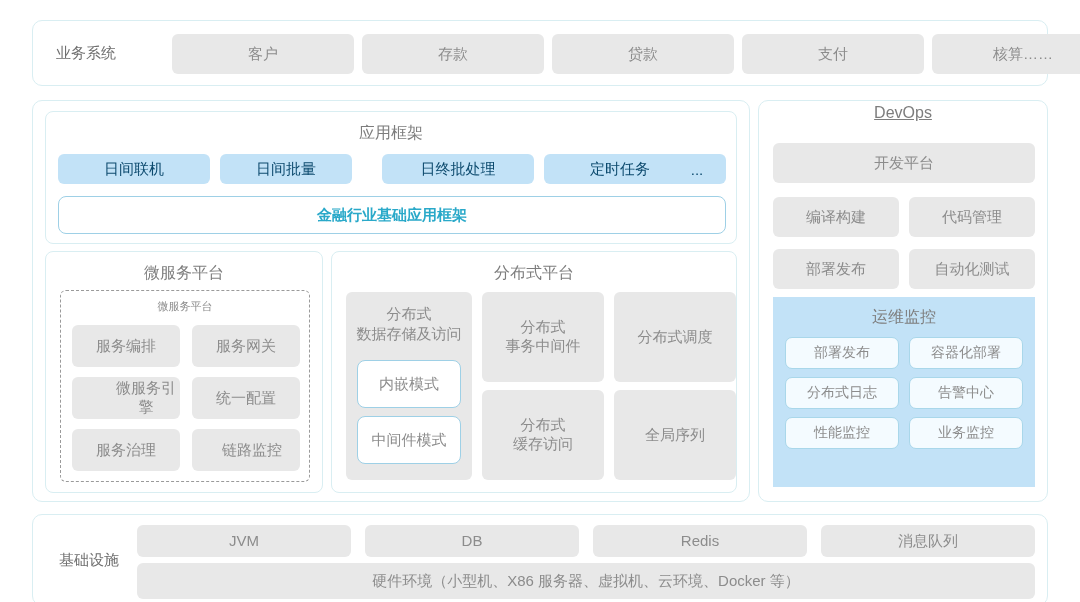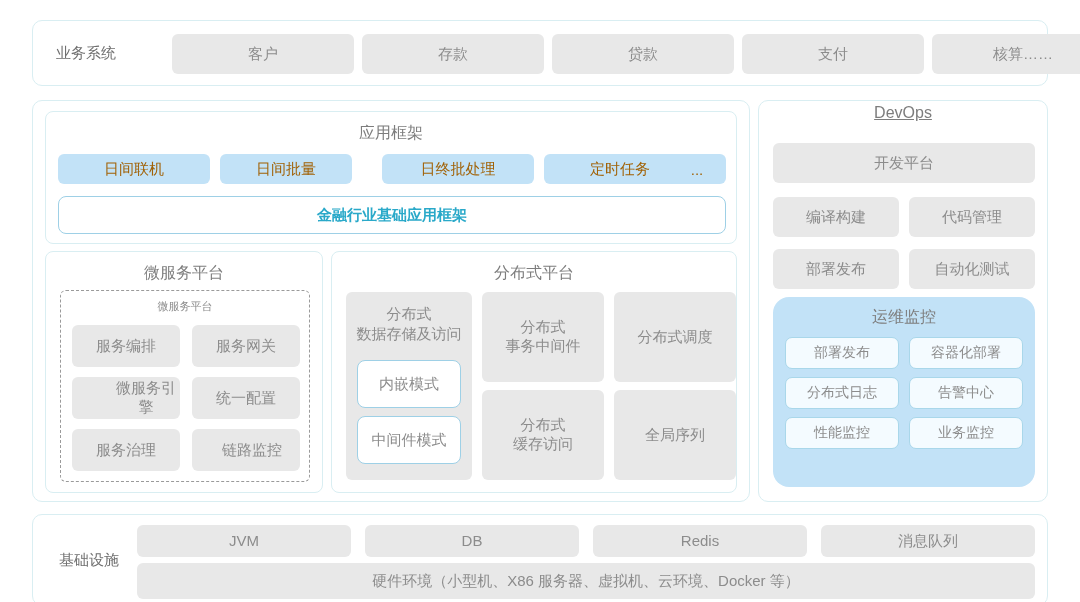--- a/index.html
+++ b/index.html
@@ -44,21 +44,21 @@
     text-align: center;
     box-sizing: border-box;
     line-height: 1.25;
     font-size: 15px;
     white-space: pre-line;
   }
 
   .chip-blue {
     background: #c2e2f7;
     border-radius: 6px;
-    color: #a16207;
+    color: #0c4a6e;
     display: flex;
     align-items: center;
     justify-content: center;
     text-align: center;
     box-sizing: border-box;
     font-size: 15px;
   }
 
   .card-white-blue {
     background: #ffffff;
@@ -246,21 +246,21 @@
     position: absolute;
     font-size: 15px;
   }
   #ops-box {
     position: absolute;
     left: 14px;
     top: 196px;
     width: 262px;
     height: 190px;
     background: #c2e2f7;
-    border-radius: 16px;
+    border-radius: 0;
     box-sizing: border-box;
   }
   #ops-title {
     position: absolute;
     top: 10px;
     left: 0;
     width: 100%;
     text-align: center;
     font-size: 16px;
     color: #7d7d7d;

